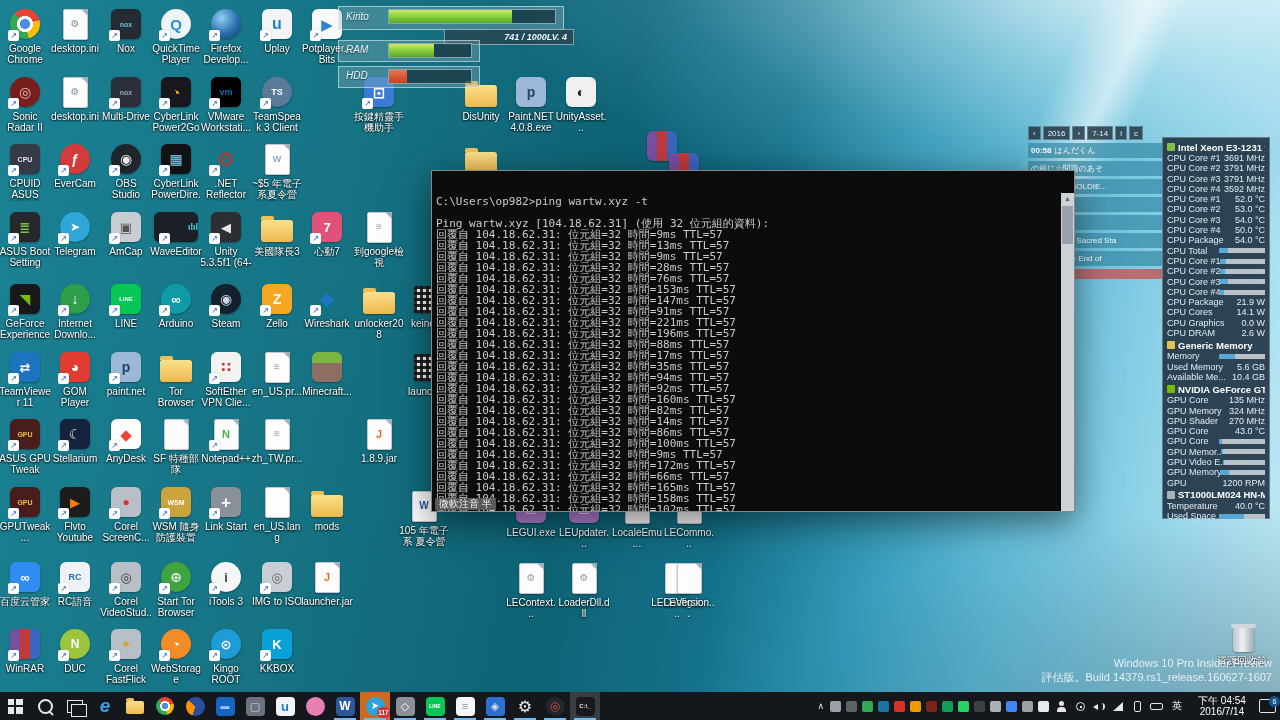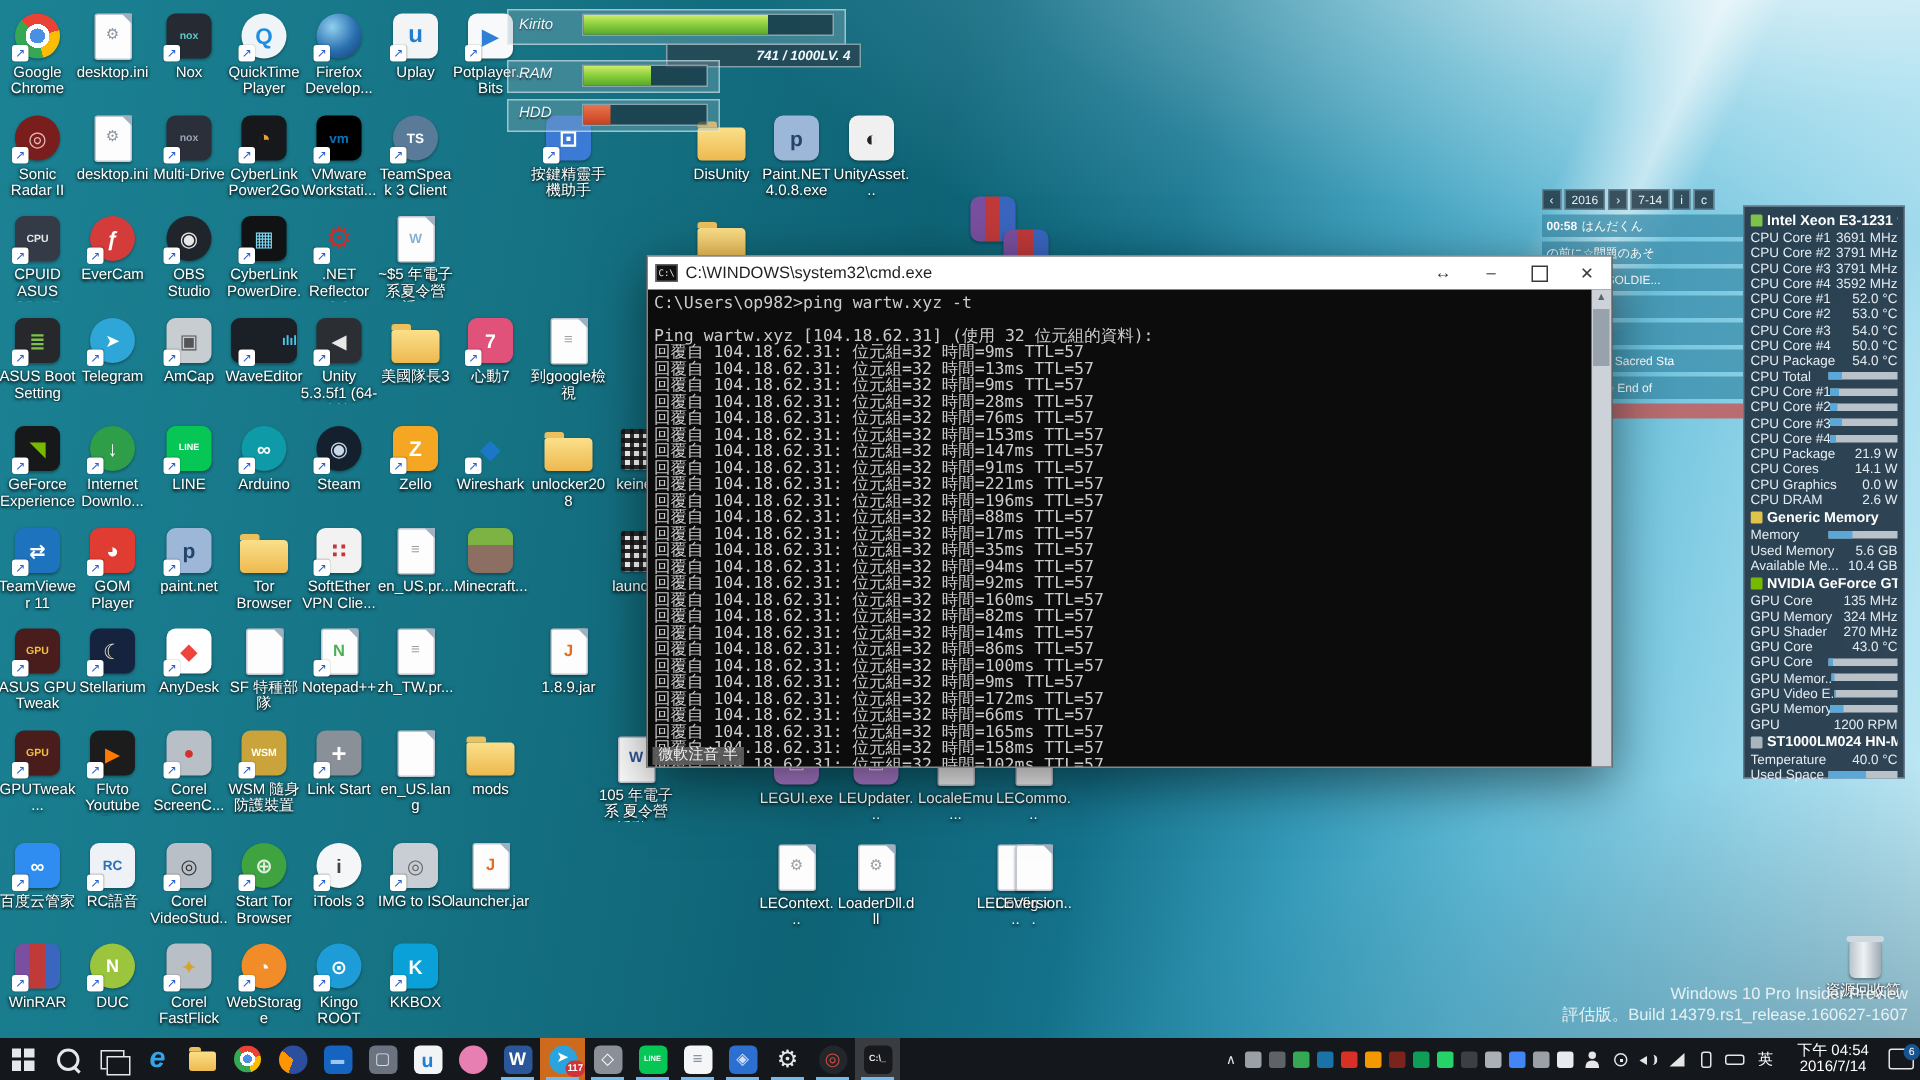--- a/index.html
+++ b/index.html
@@ -873,32 +873,20 @@
         <span>? The Three Sacred Sta</span>
       </div>
       <div class="srow">
         <span>ロンパ3 The End of</span>
       </div>
     </div>
   <div class="sred"></div>
 </div>
 
 <div id="cmd">
-  <div id="cmd-title">
-    <div class="cmdico">C:\</div>
-    <span>C:\WINDOWS\system32\cmd.exe</span>
-    <div id="cmd-ctrl">
-      <div class="tbx">↔</div>
-      <div class="tbx">–</div>
-      <div class="tbx">
-          <div class="maxbox"></div>
-        </div>
-      <div class="tbx">✕</div>
-    </div>
-  </div>
   <div id="console"><div class="cline">C:\Users\op982&gt;ping wartw.xyz -t</div><div class="cline">&nbsp;</div><div class="cline">Ping wartw.xyz [104.18.62.31] (使用 32 位元組的資料):</div><div class="cline">回覆自 104.18.62.31: 位元組=32 時間=9ms TTL=57</div><div class="cline">回覆自 104.18.62.31: 位元組=32 時間=13ms TTL=57</div><div class="cline">回覆自 104.18.62.31: 位元組=32 時間=9ms TTL=57</div><div class="cline">回覆自 104.18.62.31: 位元組=32 時間=28ms TTL=57</div><div class="cline">回覆自 104.18.62.31: 位元組=32 時間=76ms TTL=57</div><div class="cline">回覆自 104.18.62.31: 位元組=32 時間=153ms TTL=57</div><div class="cline">回覆自 104.18.62.31: 位元組=32 時間=147ms TTL=57</div><div class="cline">回覆自 104.18.62.31: 位元組=32 時間=91ms TTL=57</div><div class="cline">回覆自 104.18.62.31: 位元組=32 時間=221ms TTL=57</div><div class="cline">回覆自 104.18.62.31: 位元組=32 時間=196ms TTL=57</div><div class="cline">回覆自 104.18.62.31: 位元組=32 時間=88ms TTL=57</div><div class="cline">回覆自 104.18.62.31: 位元組=32 時間=17ms TTL=57</div><div class="cline">回覆自 104.18.62.31: 位元組=32 時間=35ms TTL=57</div><div class="cline">回覆自 104.18.62.31: 位元組=32 時間=94ms TTL=57</div><div class="cline">回覆自 104.18.62.31: 位元組=32 時間=92ms TTL=57</div><div class="cline">回覆自 104.18.62.31: 位元組=32 時間=160ms TTL=57</div><div class="cline">回覆自 104.18.62.31: 位元組=32 時間=82ms TTL=57</div><div class="cline">回覆自 104.18.62.31: 位元組=32 時間=14ms TTL=57</div><div class="cline">回覆自 104.18.62.31: 位元組=32 時間=86ms TTL=57</div><div class="cline">回覆自 104.18.62.31: 位元組=32 時間=100ms TTL=57</div><div class="cline">回覆自 104.18.62.31: 位元組=32 時間=9ms TTL=57</div><div class="cline">回覆自 104.18.62.31: 位元組=32 時間=172ms TTL=57</div><div class="cline">回覆自 104.18.62.31: 位元組=32 時間=66ms TTL=57</div><div class="cline">回覆自 104.18.62.31: 位元組=32 時間=165ms TTL=57</div><div class="cline">回覆自 104.18.62.31: 位元組=32 時間=158ms TTL=57</div><div class="cline">回覆自 104.18.62.31: 位元組=32 時間=102ms TTL=57</div></div>
   <div id="cscroll">
     <div class="arr">▲</div>
     <div id="cthumb"></div>
   </div>
   <div id="imechip">微軟注音 半</div>
 </div>
 
 <div id="monitor">
     <div class="msec-h">

